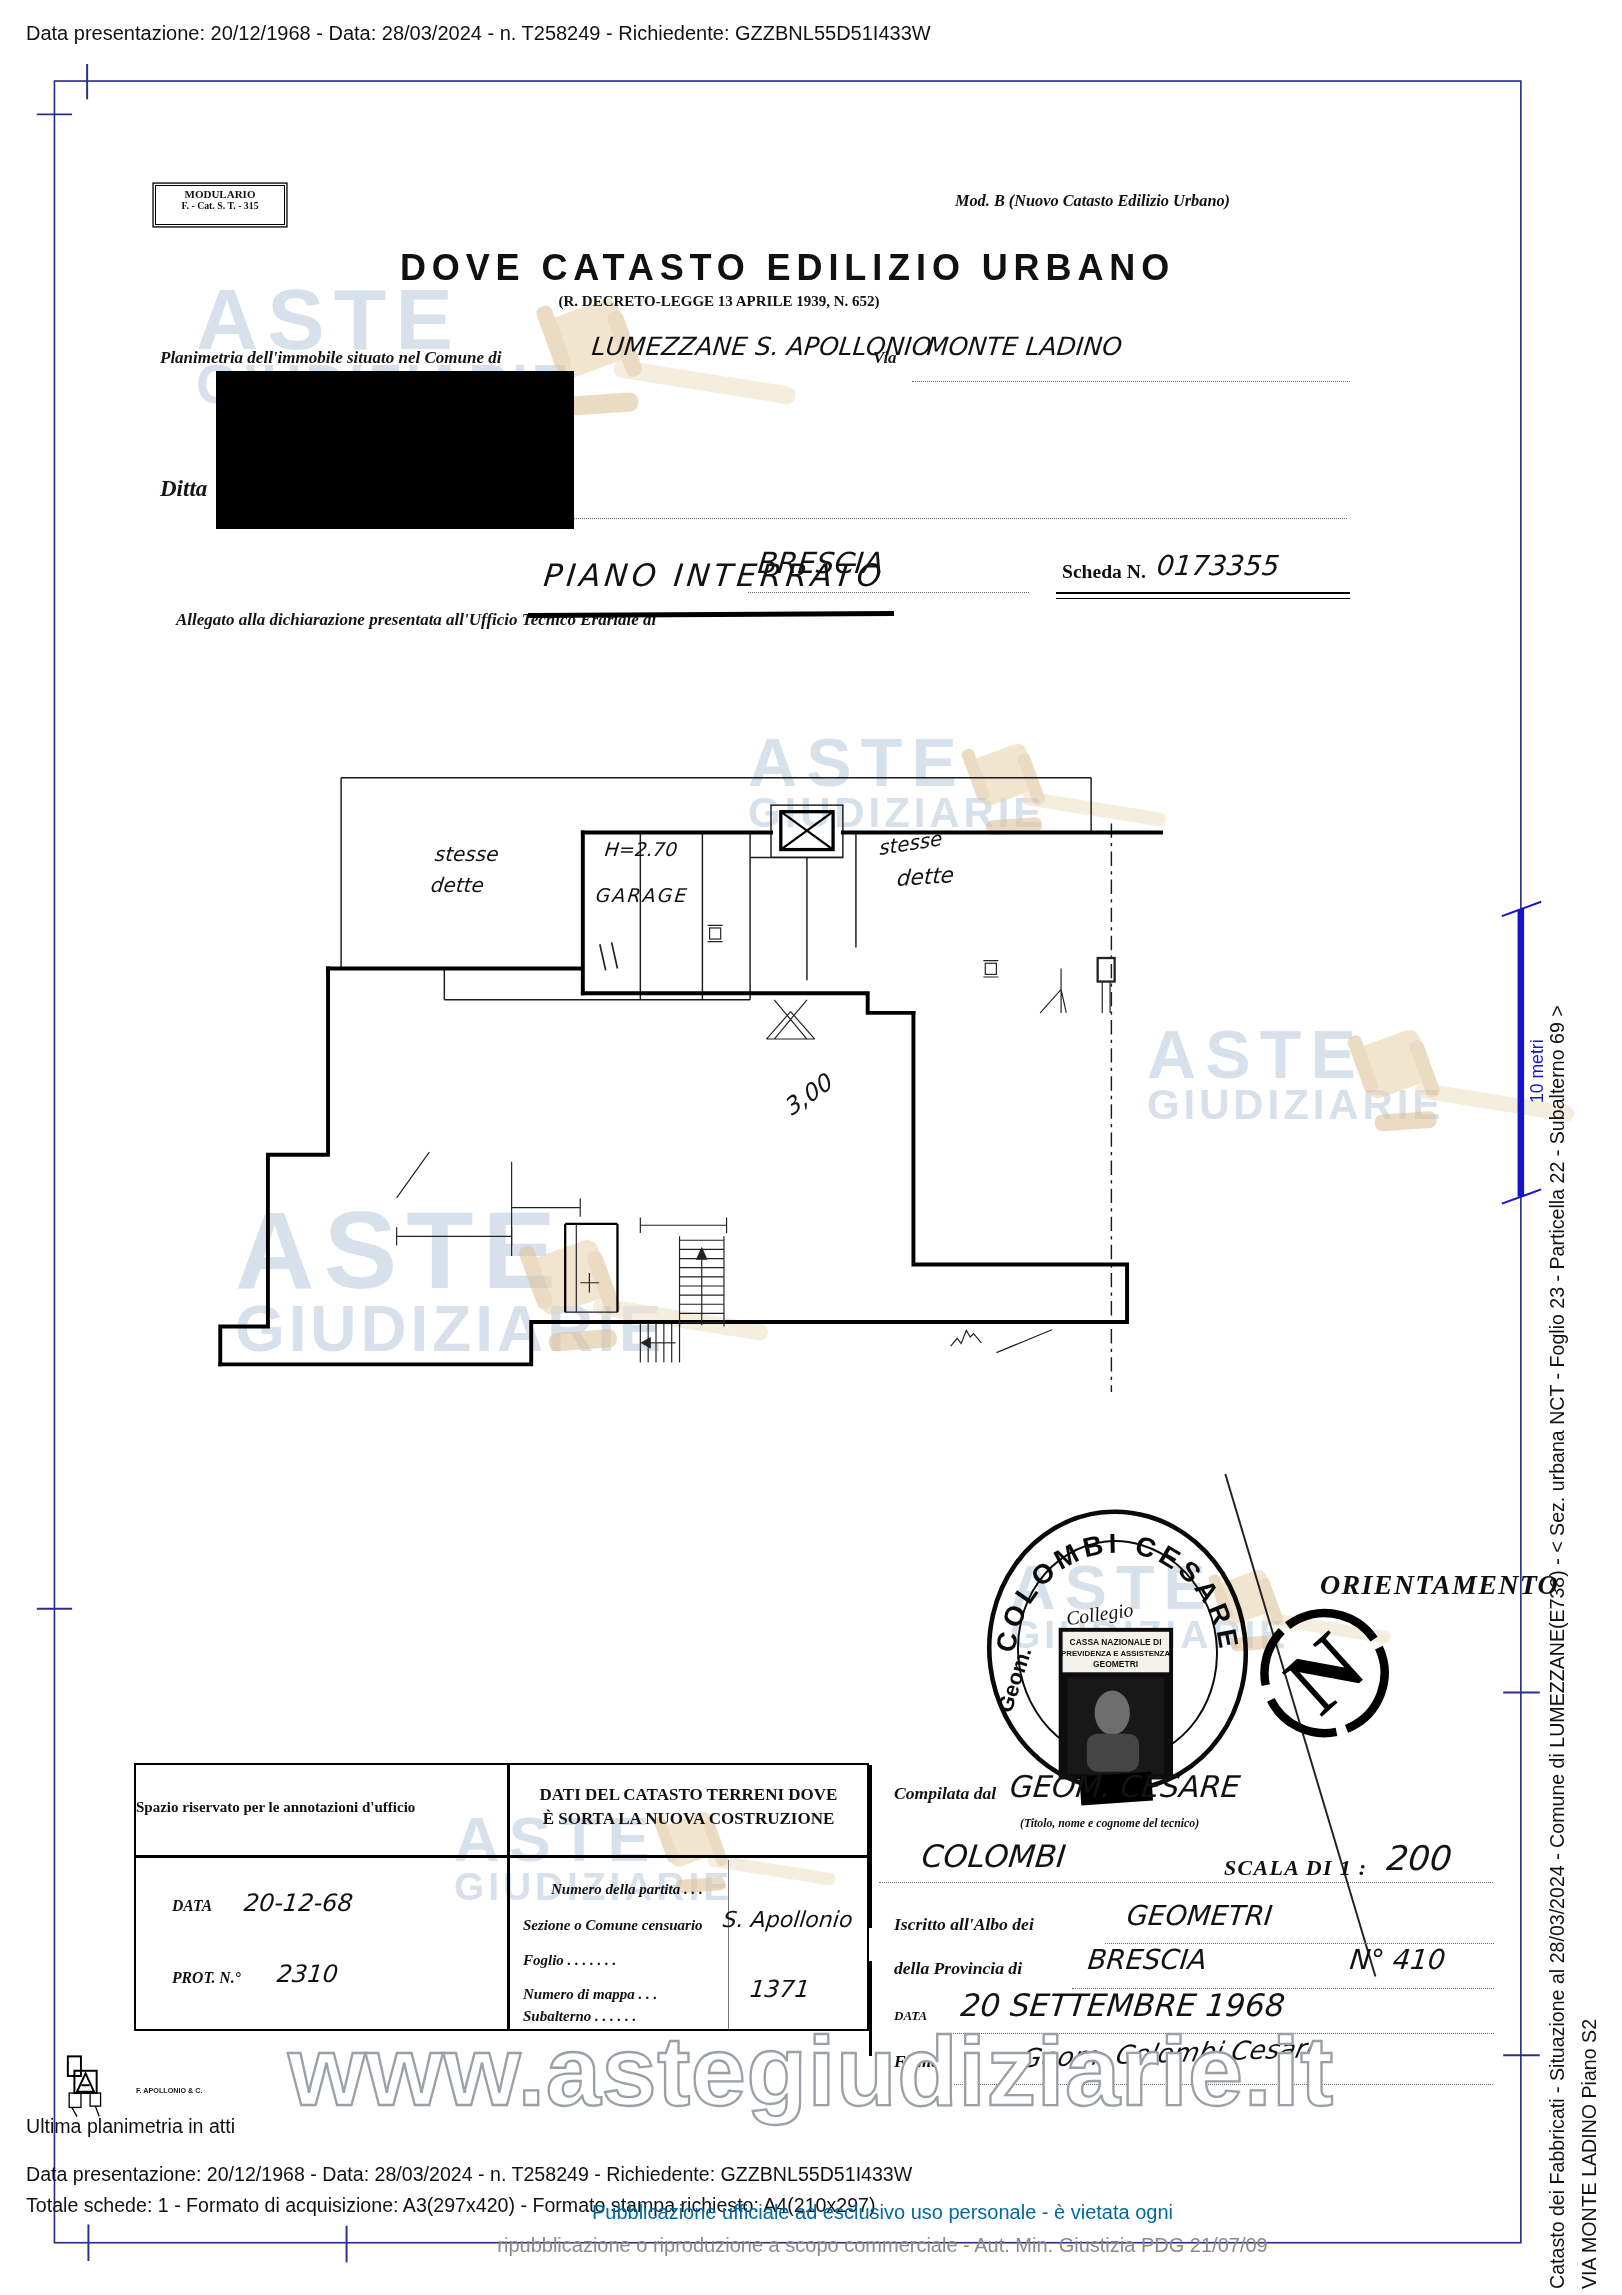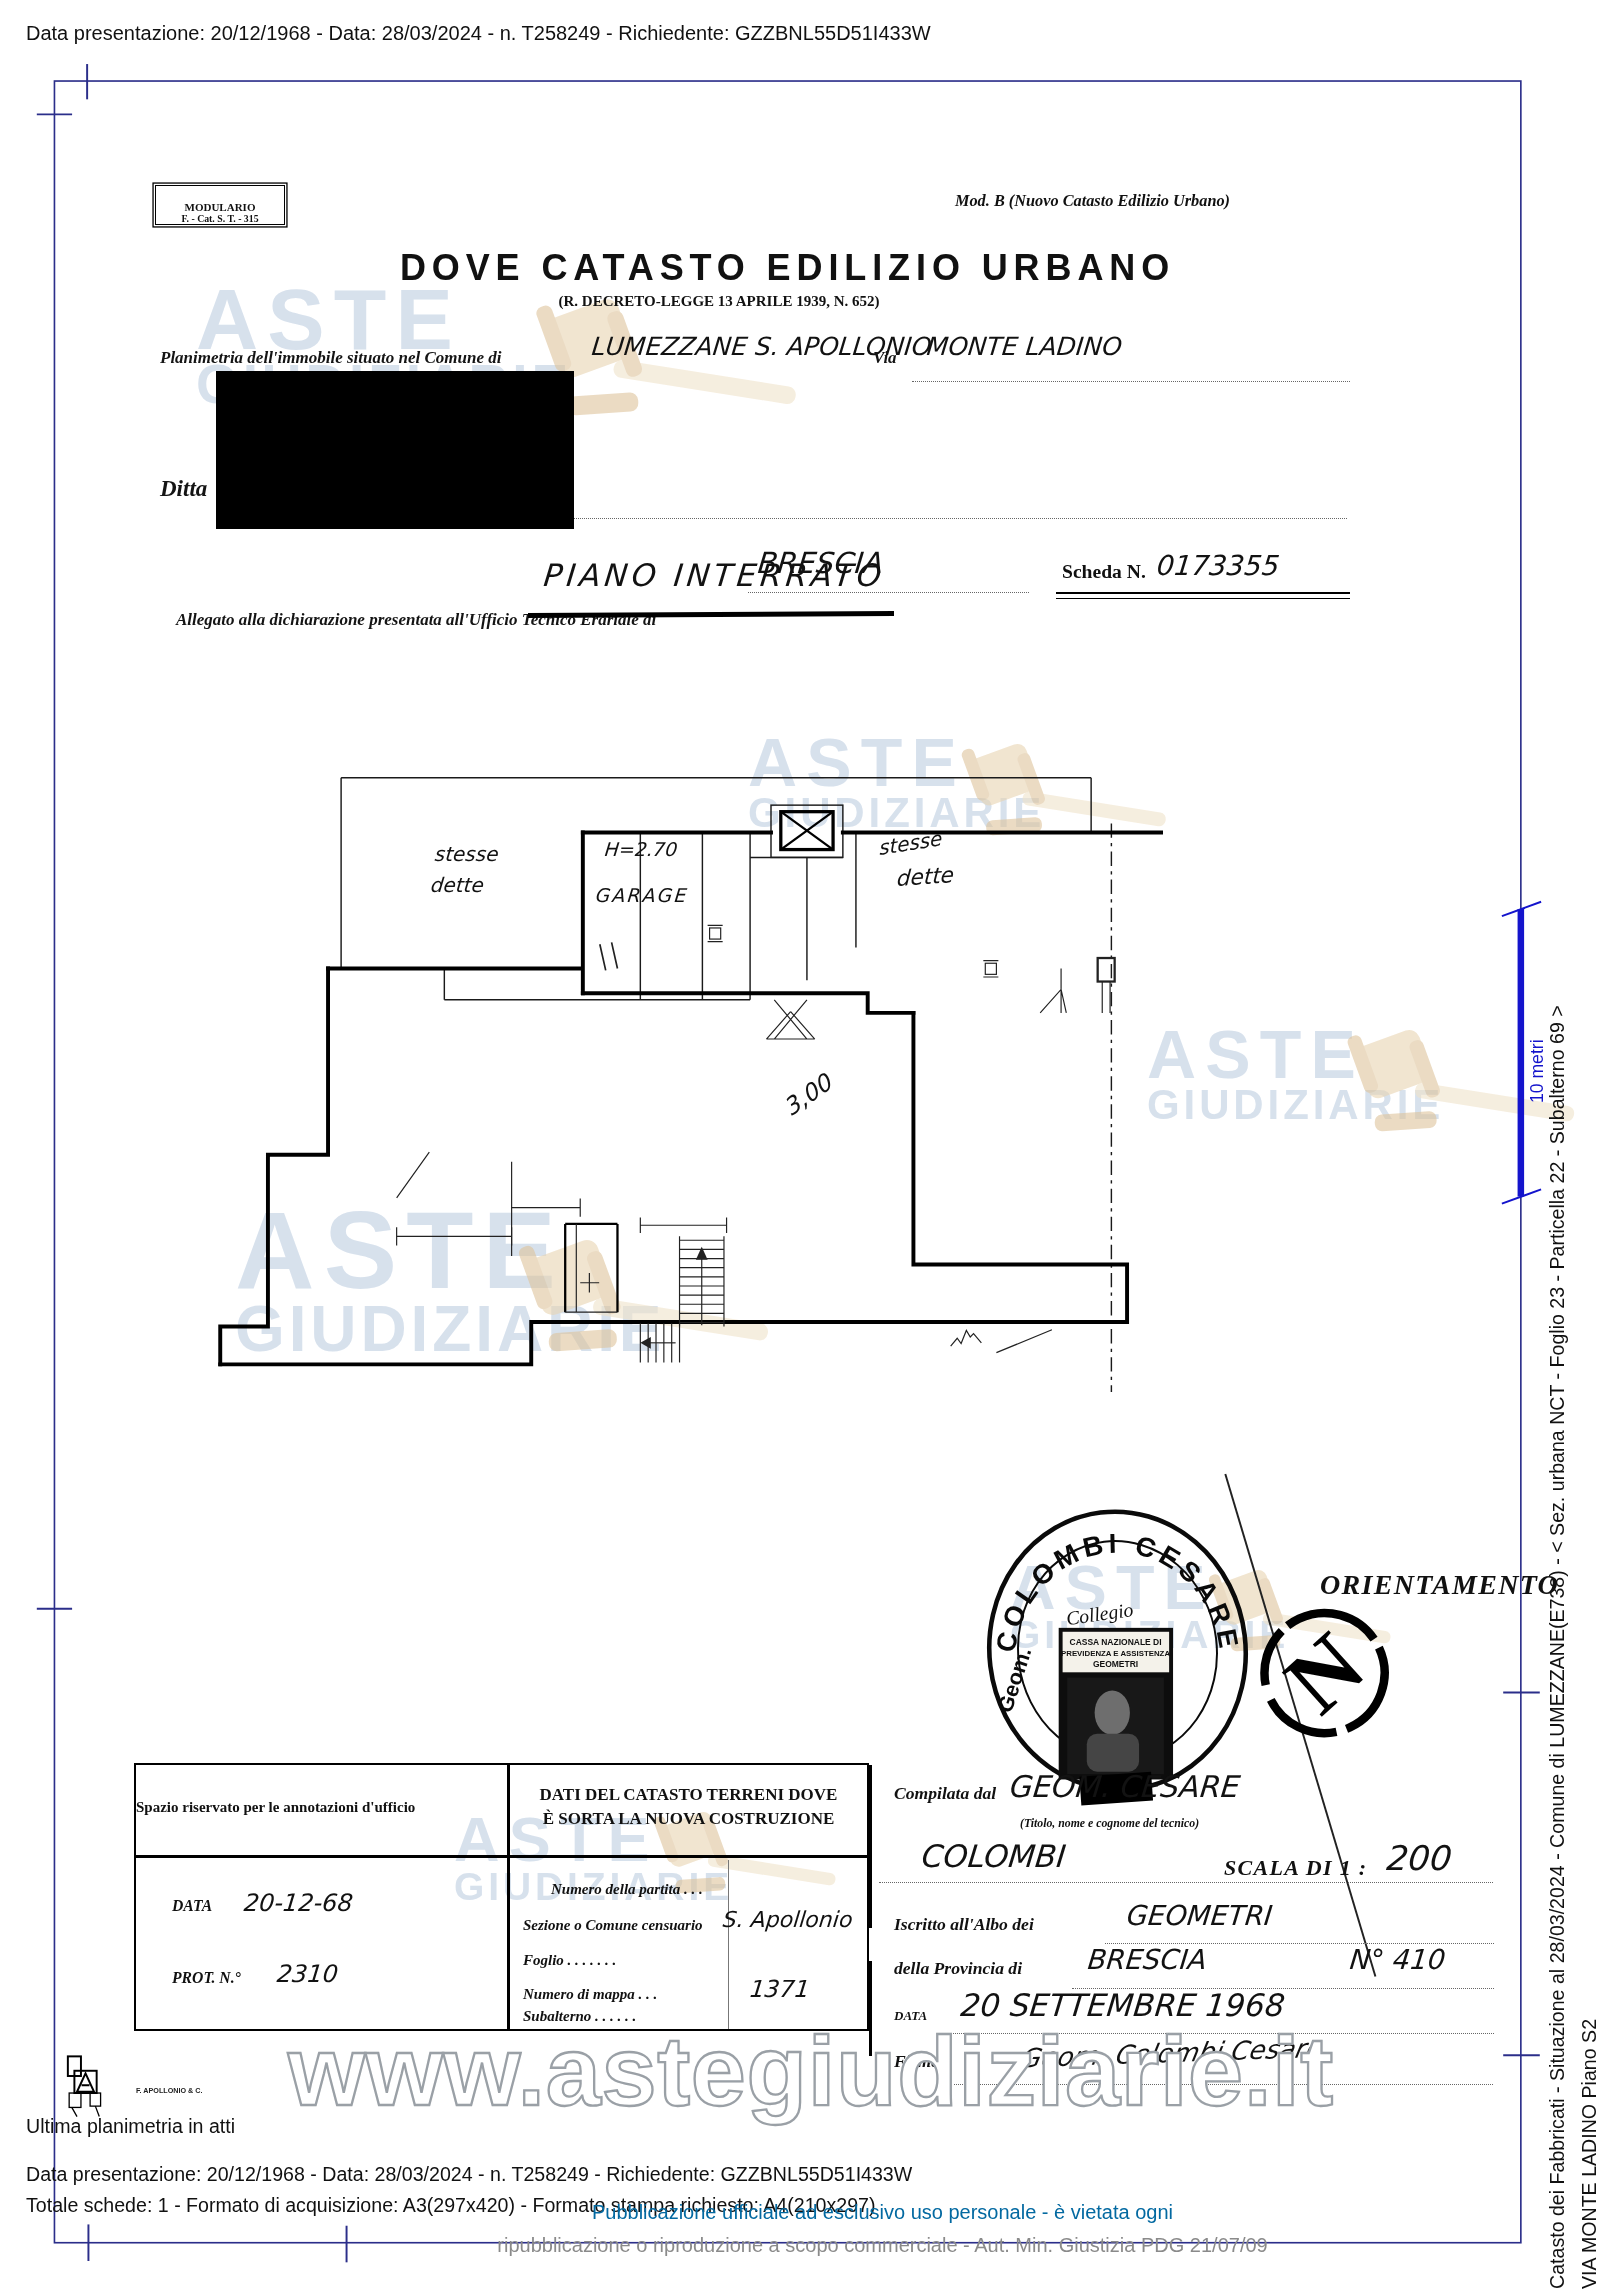--- a/index.html
+++ b/index.html
@@ -84,21 +84,21 @@
   <div class="aste" style="font-size:63px;">ASTE</div>
   <div class="giud" style="font-size:39px;">GIUDIZIARIE</div>
 </div>
 <svg class="abs" style="left:654px;top:1804px;z-index:1;opacity:.6;" width="196" height="105" viewBox="0 0 200 110">
     <use href="#gavel-sym"></use>
   </svg>
 
 <div class="abs sans content" style="left:26px;top:22px;font-size:20px;">Data presentazione: 20/12/1968 - Data: 28/03/2024 - n. T258249 - Richiedente: GZZBNL55D51I433W</div>
 
 <div class="abs content" style="left:155px;top:185px;width:128px;height:38px;border:1.3px solid #000;box-shadow:0 0 0 1.3px #fff,0 0 0 2.6px #000;text-align:center;">
-  <div class="serif" style="font-weight:bold;font-size:11px;margin-top:15px;">MODULARIO</div>
+  <div class="serif" style="font-weight:bold;font-size:11px;margin-top:2px;">MODULARIO</div>
   <div class="serif" style="font-weight:bold;font-size:9.8px;">F. - Cat. S. T. - 315</div>
 </div>
 
 <div class="abs serif content" style="left:955px;top:191px;font-size:16.3px;font-style:italic;font-weight:bold;">Mod. B (Nuovo Catasto Edilizio Urbano)</div>
 
 <div class="abs content" style="left:54px;top:247px;width:1467px;text-align:center;font-size:36px;font-weight:bold;letter-spacing:5.9px;font-family:'Liberation Sans',sans-serif;">DOVE CATASTO EDILIZIO URBANO</div>
 <div class="abs serif content" style="left:54px;top:293px;width:1330px;text-align:center;font-size:15px;font-weight:bold;">(R. DECRETO-LEGGE 13 APRILE 1939, N. 652)</div>
 
 <div class="abs serif content lbl" style="left:160px;top:348px;font-size:17px;font-weight:bold;font-style:italic;">Planimetria dell'immobile situato nel Comune di</div>
 <div class="abs hw content" style="left:592px;top:332px;font-size:25px;">LUMEZZANE  S. APOLLONIO</div>

